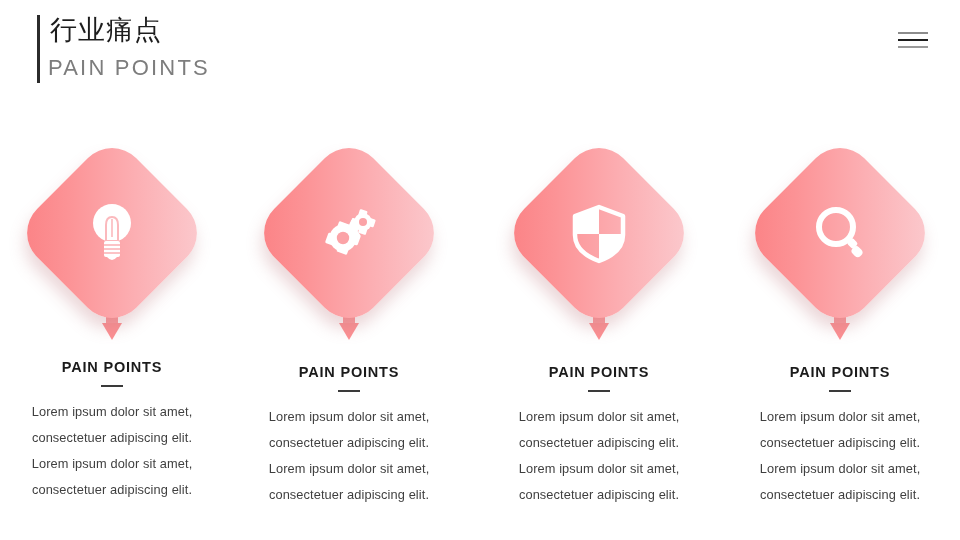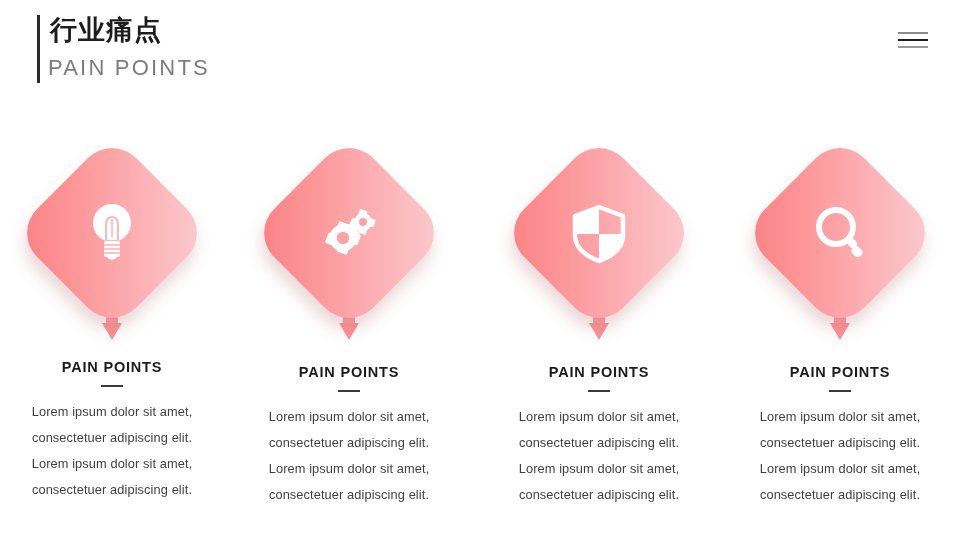--- a/index.html
+++ b/index.html
@@ -24,21 +24,21 @@
   #header-rule {
     position: absolute;
     left: 37px; top: 15px;
     width: 3px; height: 68px;
     background: #2b2b2b;
   }
   #title-cn {
     position: absolute;
     left: 50px; top: 13px;
     font-size: 27px;
-    font-weight: bold;
+    font-weight: normal;
     color: #1d1d1d;
     letter-spacing: 1px;
     line-height: 34px;
     white-space: nowrap;
   }
   #title-en {
     position: absolute;
     left: 48px; top: 54px;
     font-size: 22px;
     font-weight: 400;

